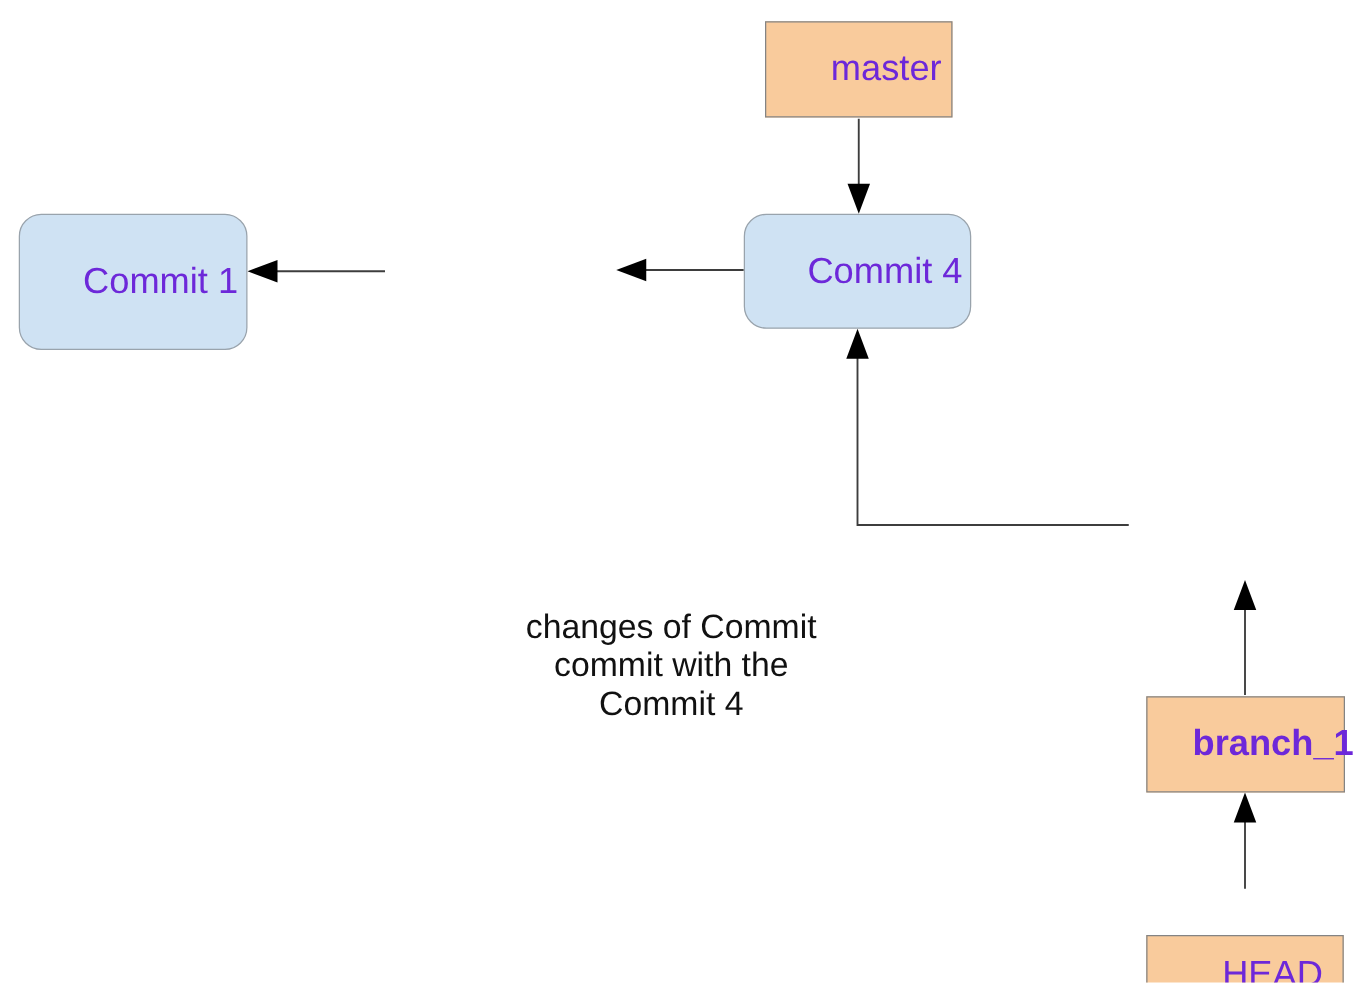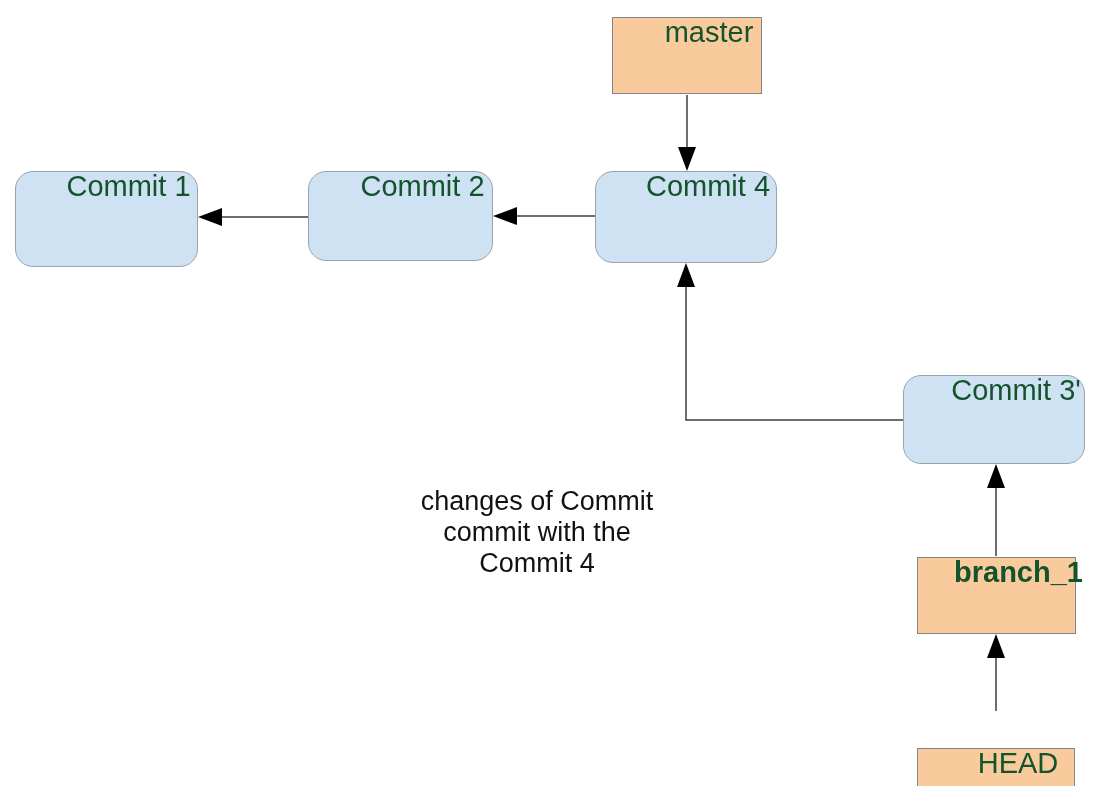--- a/index.html
+++ b/index.html
@@ -6,22 +6,22 @@
   body {
     width: 1094px; height: 786px;
     background: #ffffff;
     font-family: "Liberation Sans", sans-serif;
     color: #111111;
   }
   .canvas { position: relative; width: 1094px; height: 786px; background: #ffffff; overflow: hidden; }
   .edges { position: absolute; left: 0; top: 0; width: 1094px; height: 786px; }
   .node {
     position: absolute; box-sizing: border-box;
-    display: flex; align-items: flex-start; justify-content: center;
-    font-size: 29px; line-height: 1; color: #14532d; padding-left: 44px;
+    display: flex; align-items: center; justify-content: center;
+    font-size: 29px; line-height: 1; color: #6d28d9; padding-left: 44px;
   }
   .node.commit {
     background: #cfe2f3;
     border: 1px solid #99a3ac;
     border-radius: 18px;
   }
   .node.pointer {
     background: #f9cb9c;
     border: 1px solid #848484;
     border-radius: 0;
@@ -69,35 +69,29 @@
     <g>
       <line class="edge-line" x1="996" y1="711" x2="996" y2="657"></line>
       <polygon class="edge-head" points="996,634 987,658 1005,658"></polygon>
     </g>
   </svg>
 
   <div class="node pointer" style="left:612px; top:17px; width:150px; height:77px;">
     <span>master</span>
   </div>
 
-  <div class="node commit" style="left:15px; top:171px; width:183px; height:96px;">
+  <div class="node commit" style="left:15px; top:171px; width:183px; height:109px;">
     <span>Commit 1</span>
   </div>
 
-  <div class="node commit" style="left:308px; top:171px; width:185px; height:90px;">
-    <span>Commit 2</span>
-  </div>
 
   <div class="node commit" style="left:595px; top:171px; width:182px; height:92px;">
     <span>Commit 4</span>
   </div>
 
-  <div class="node commit" style="left:903px; top:375px; width:182px; height:89px;">
-    <span>Commit 3'</span>
-  </div>
 
   <div class="node pointer bold" style="left:917px; top:557px; width:159px; height:77px;">
     <span>branch_1</span>
   </div>
 
   <div class="node pointer" style="left:917px; top:712px; width:158px; height:65px;margin-top:36px;">
     <span>HEAD</span>
   </div>
 
   <div class="annotation">

